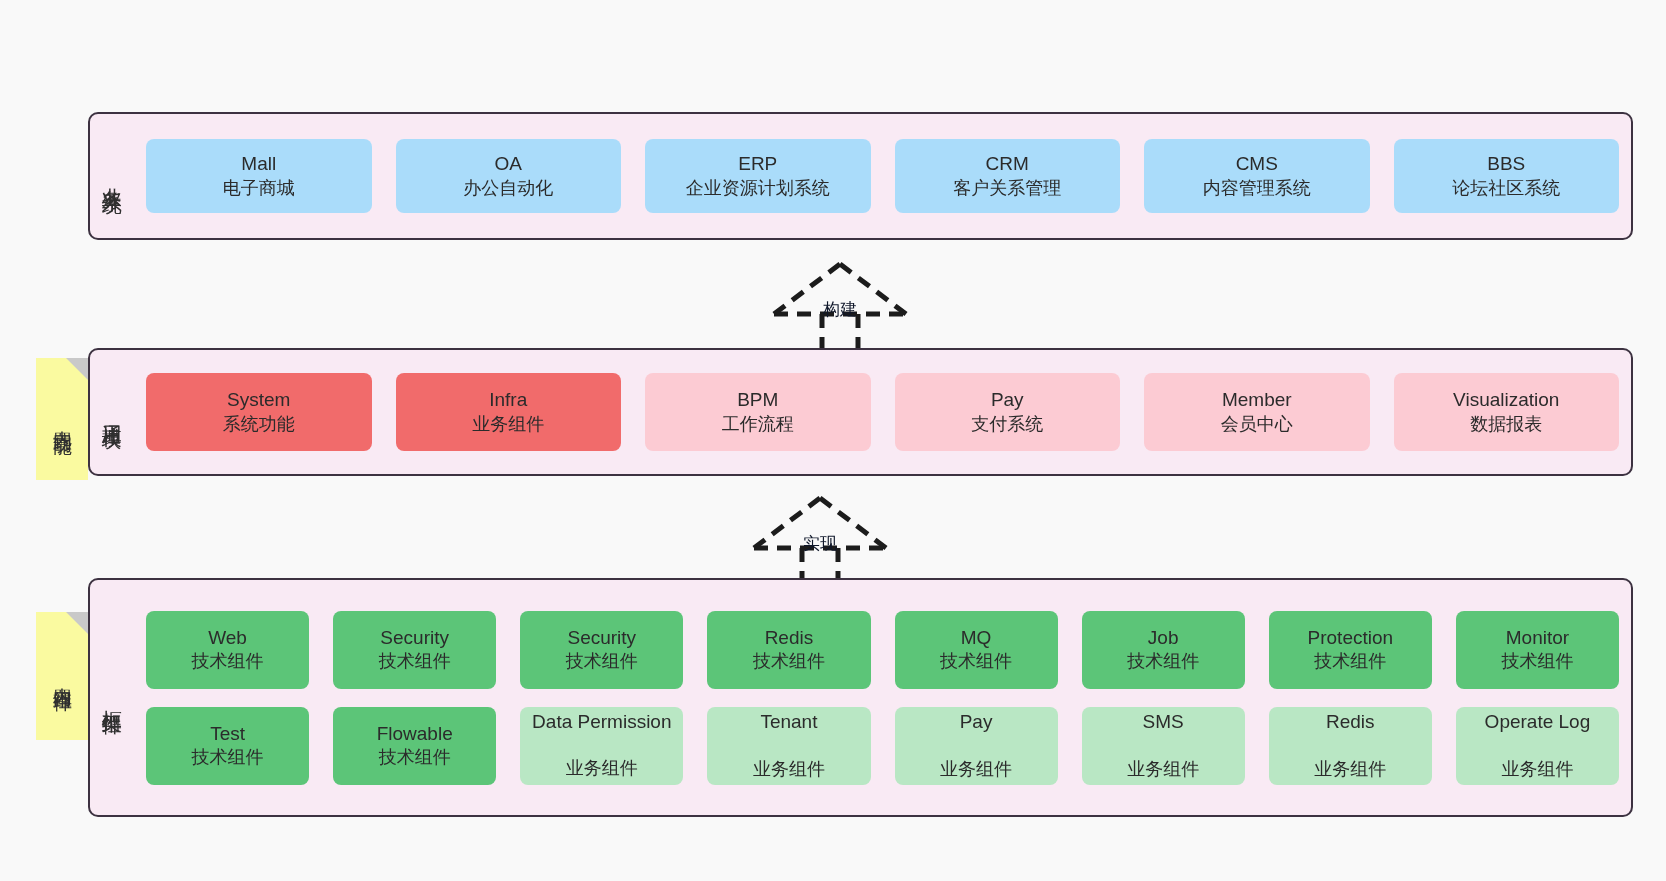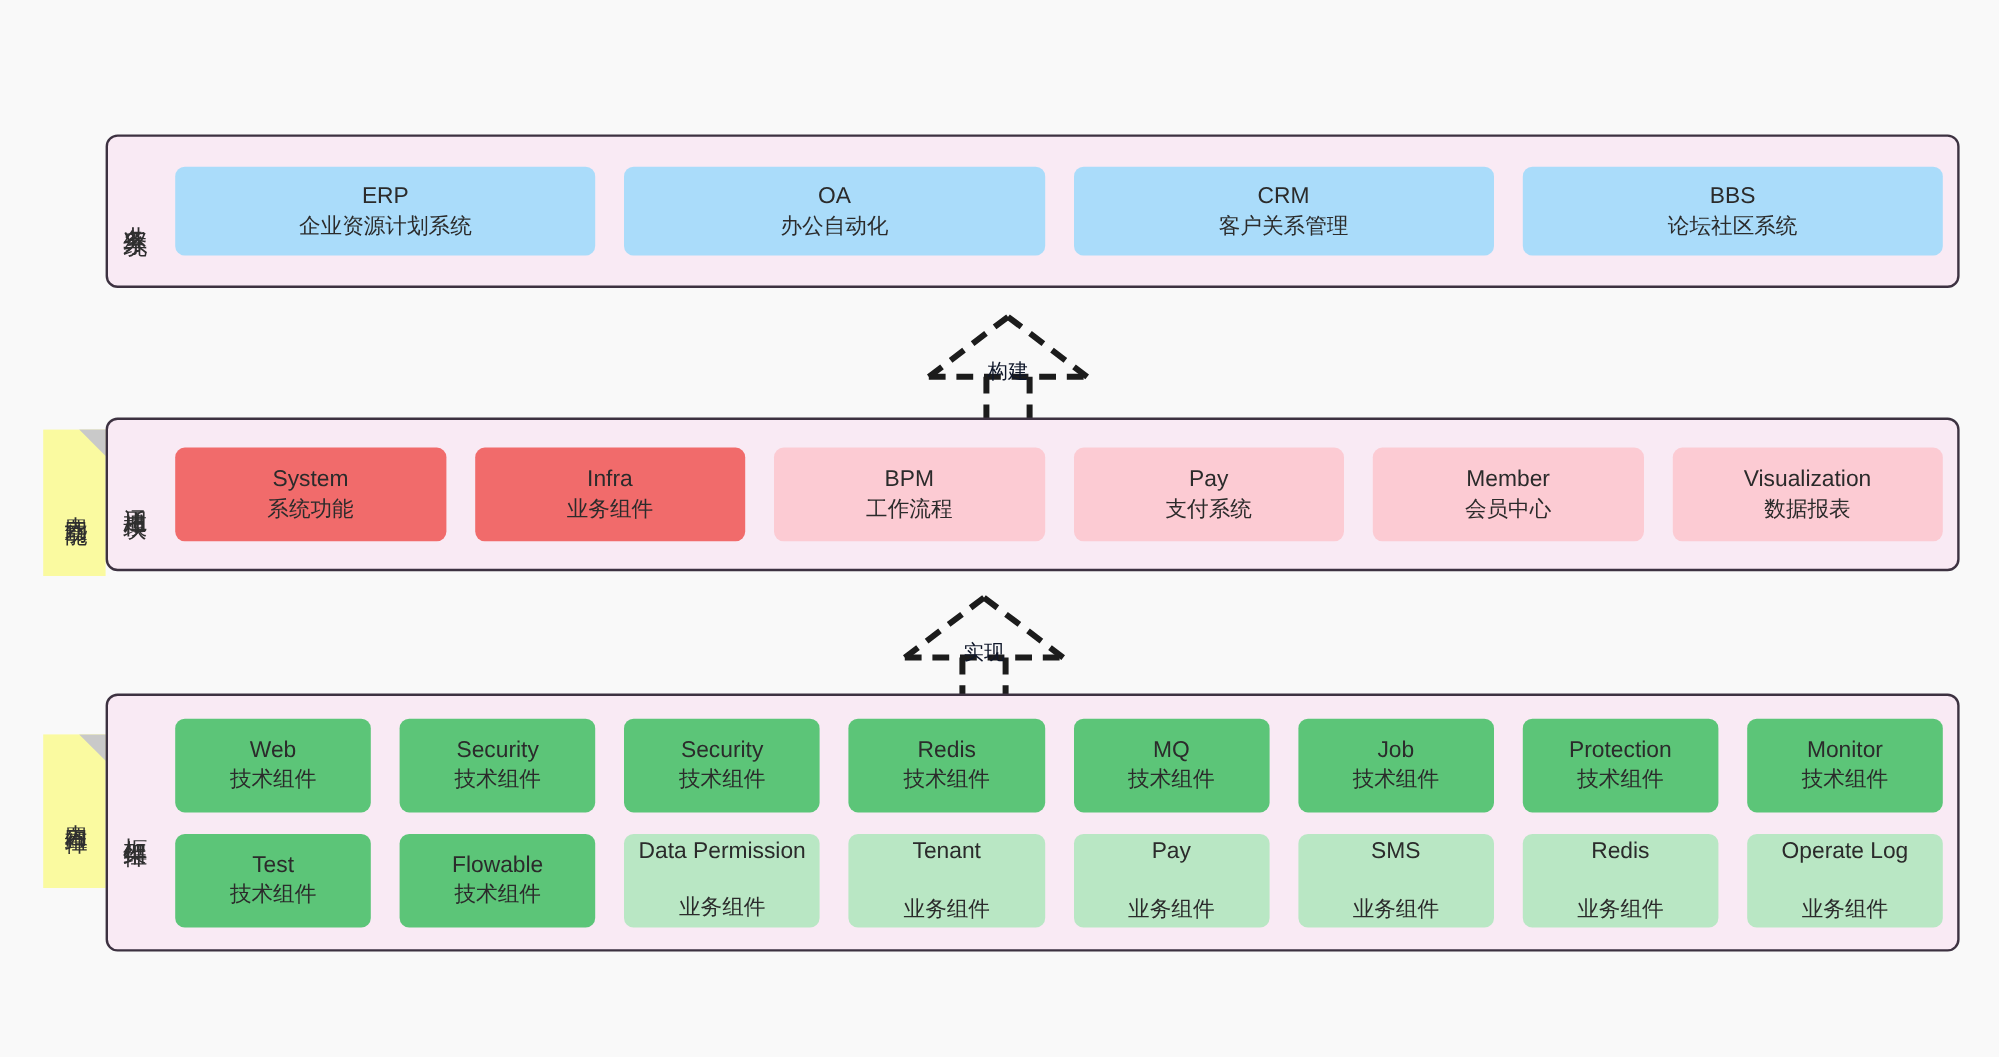--- a/index.html
+++ b/index.html
@@ -98,21 +98,21 @@
   }
   #layer-modules .card { height: 78px; align-items: center; }
   .c-red   { background: #f16b6b; }
   .c-pink  { background: #fccbd3; }
 
   
   #layer-framework {
     left: 88px;
     top: 578px;
     width: 1545px;
-    height: 215px;
+    height: 239px;
   }
   #layer-framework .card { height: 78px; }
   .c-green  { background: #5cc578; }
   .c-lgreen { background: #b9e7c4; gap: 24px; }
 
   
   .sticky {
     position: absolute;
     background: #fafaa0;
     width: 52px;
@@ -170,36 +170,44 @@
   #arrow-realize { left: 740px; top: 492px; }
 </style>
 </head>
 <body>
 
 <div class="layer" id="layer-business">
   <div class="layer-title">业务系统</div>
   <div class="layer-body">
     <div class="row">
 
+      <div class="card">
+        <span class="en">Mall</span>
+        <span class="cn">电子商城</span>
+      </div>
+
+      <div class="card">
+        <span class="en">OA</span>
+        <span class="cn">办公自动化</span>
+      </div>
 
       <div class="card">
         <span class="en">ERP</span>
         <span class="cn">企业资源计划系统</span>
       </div>
 
       <div class="card">
-        <span class="en">OA</span>
-        <span class="cn">办公自动化</span>
-      </div>
-
-      <div class="card">
         <span class="en">CRM</span>
         <span class="cn">客户关系管理</span>
       </div>
 
+      <div class="card">
+        <span class="en">CMS</span>
+        <span class="cn">内容管理系统</span>
+      </div>
 
       <div class="card">
         <span class="en">BBS</span>
         <span class="cn">论坛社区系统</span>
       </div>
 
     </div>
   </div>
 </div>
 

